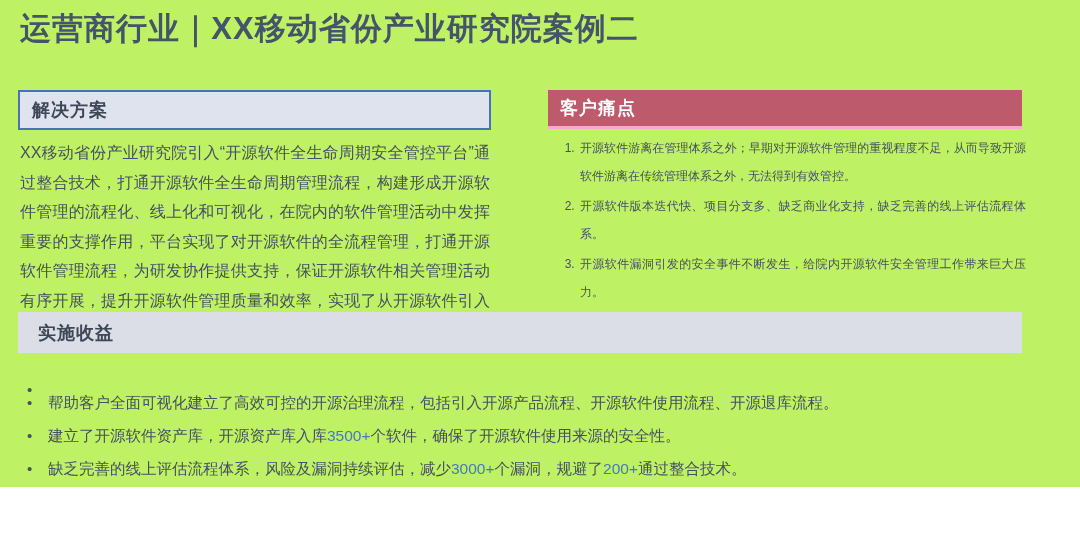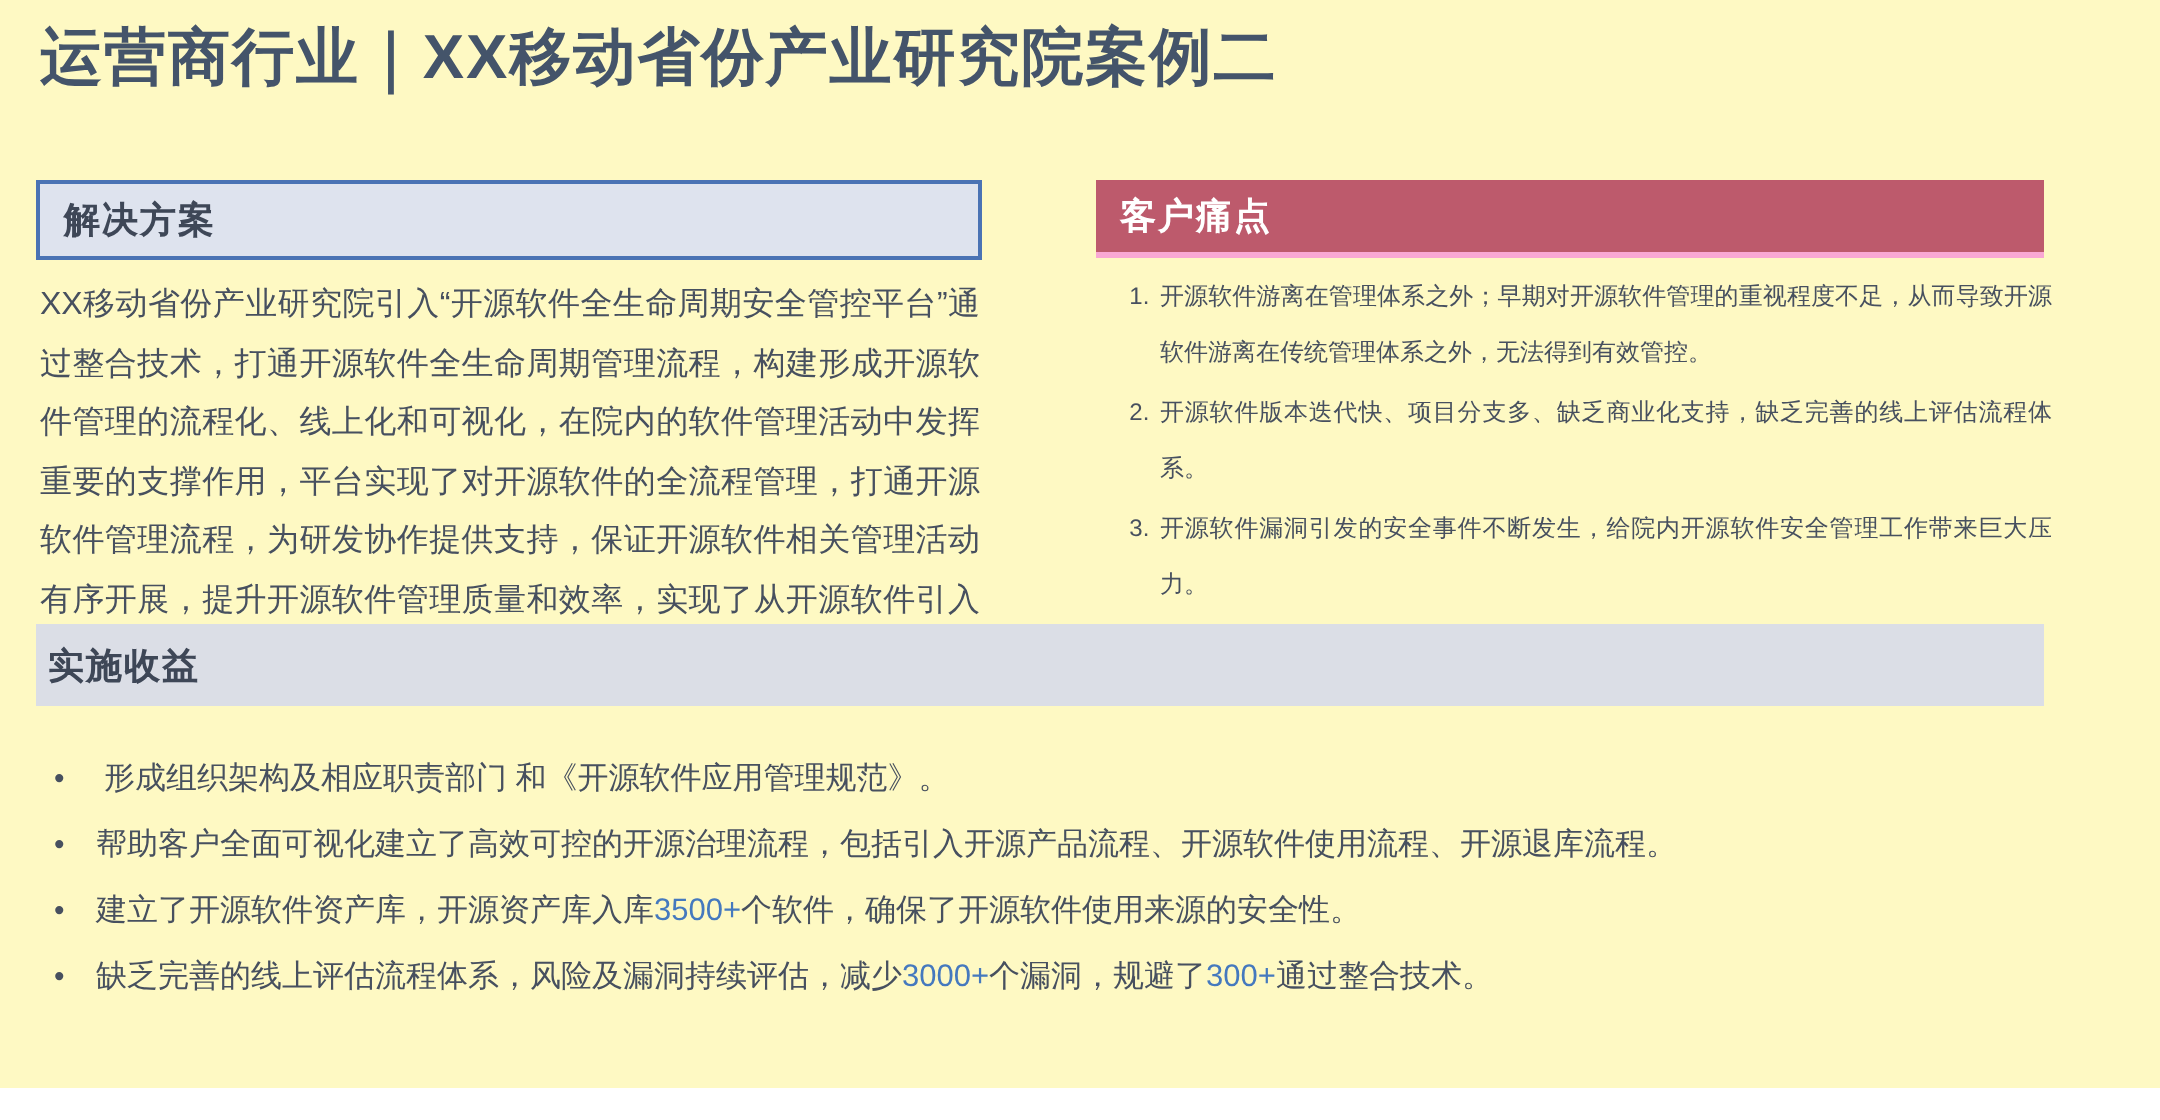--- a/index.html
+++ b/index.html
@@ -1,21 +1,21 @@
 <!DOCTYPE html>
 <html><head>
 <meta charset="utf-8">
 <style>
   html,body{margin:0;padding:0;}
   body{
     width:1080px;height:560px;background:#ffffff;overflow:hidden;
     font-family:"Liberation Sans","DejaVu Sans",sans-serif;
     -webkit-font-smoothing:antialiased;
   }
-  .slide{position:relative;width:1080px;height:544px;background:#fef9c3;}
+  .slide{position:relative;width:1080px;height:487px;background:#bef264;}
 
   .page-title{
     position:absolute;left:20px;top:8px;margin:0;
     font-size:31px;font-weight:600;letter-spacing:1px;color:#44546A;
   }
 
   
   .box-header{
     position:absolute;top:90px;height:34px;box-sizing:border-box;
     display:flex;align-items:center;padding:18px 12px;
@@ -38,21 +38,21 @@
 
   .pain-list{
     position:absolute;left:548px;top:134px;width:478px;margin:0;
     padding-left:30px;box-sizing:border-box;
     font-size:12px;line-height:28px;color:#47505F;
   }
   .pain-list li{margin-bottom:2px;padding-left:2px;text-align:justify;}
 
   .benefits-bar{
     position:absolute;left:18px;top:312px;width:1004px;height:41px;
-    box-sizing:border-box;display:flex;align-items:center;padding-left:6px;
+    box-sizing:border-box;display:flex;align-items:center;padding-left:20px;
     background:#DBDEE6;
     font-family:"Liberation Serif","DejaVu Serif",serif;
     font-size:18px;font-weight:600;letter-spacing:1px;color:#3E4757;
   }
 
   .benefits-list{
     position:absolute;left:27px;top:380px;width:1030px;
     margin:0;padding:0;list-style:none;
     font-size:15.5px;color:#47505F;
   }
@@ -88,20 +88,20 @@
         <li>开源软件版本迭代快、项目分支多、缺乏商业化支持，缺乏完善的线上评估流程体系。</li>
         <li>开源软件漏洞引发的安全事件不断发生，给院内开源软件安全管理工作带来巨大压力。</li>
       </ol>
   </section>
 
   <section>
     <div class="benefits-bar">
       <span>实施收益</span>
     </div>
     <ul class="benefits-list" id="benefits-list">
-        <li><span class="dot">•</span><span>形成组织架构及相应职责部门 和《开源软件应用管理规范》。</span></li>
+        <li><span class="dot">•</span></li>
         <li><span class="dot">•</span><span>帮助客户全面可视化建立了高效可控的开源治理流程，包括引入开源产品流程、开源软件使用流程、开源退库流程。</span></li>
         <li><span class="dot">•</span><span>建立了开源软件资产库，开源资产库入库</span><span class="hl">3500+</span><span>个软件，确保了开源软件使用来源的安全性。</span></li>
-        <li><span class="dot">•</span><span>缺乏完善的线上评估流程体系，风险及漏洞持续评估，减少</span><span class="hl">3000+</span><span>个漏洞，规避了</span><span class="hl">300+</span><span>通过整合技术。</span></li>
+        <li><span class="dot">•</span><span>缺乏完善的线上评估流程体系，风险及漏洞持续评估，减少</span><span class="hl">3000+</span><span>个漏洞，规避了</span><span class="hl">200+</span><span>通过整合技术。</span></li>
       </ul>
   </section>
 
 </div>
 
 </body></html>

